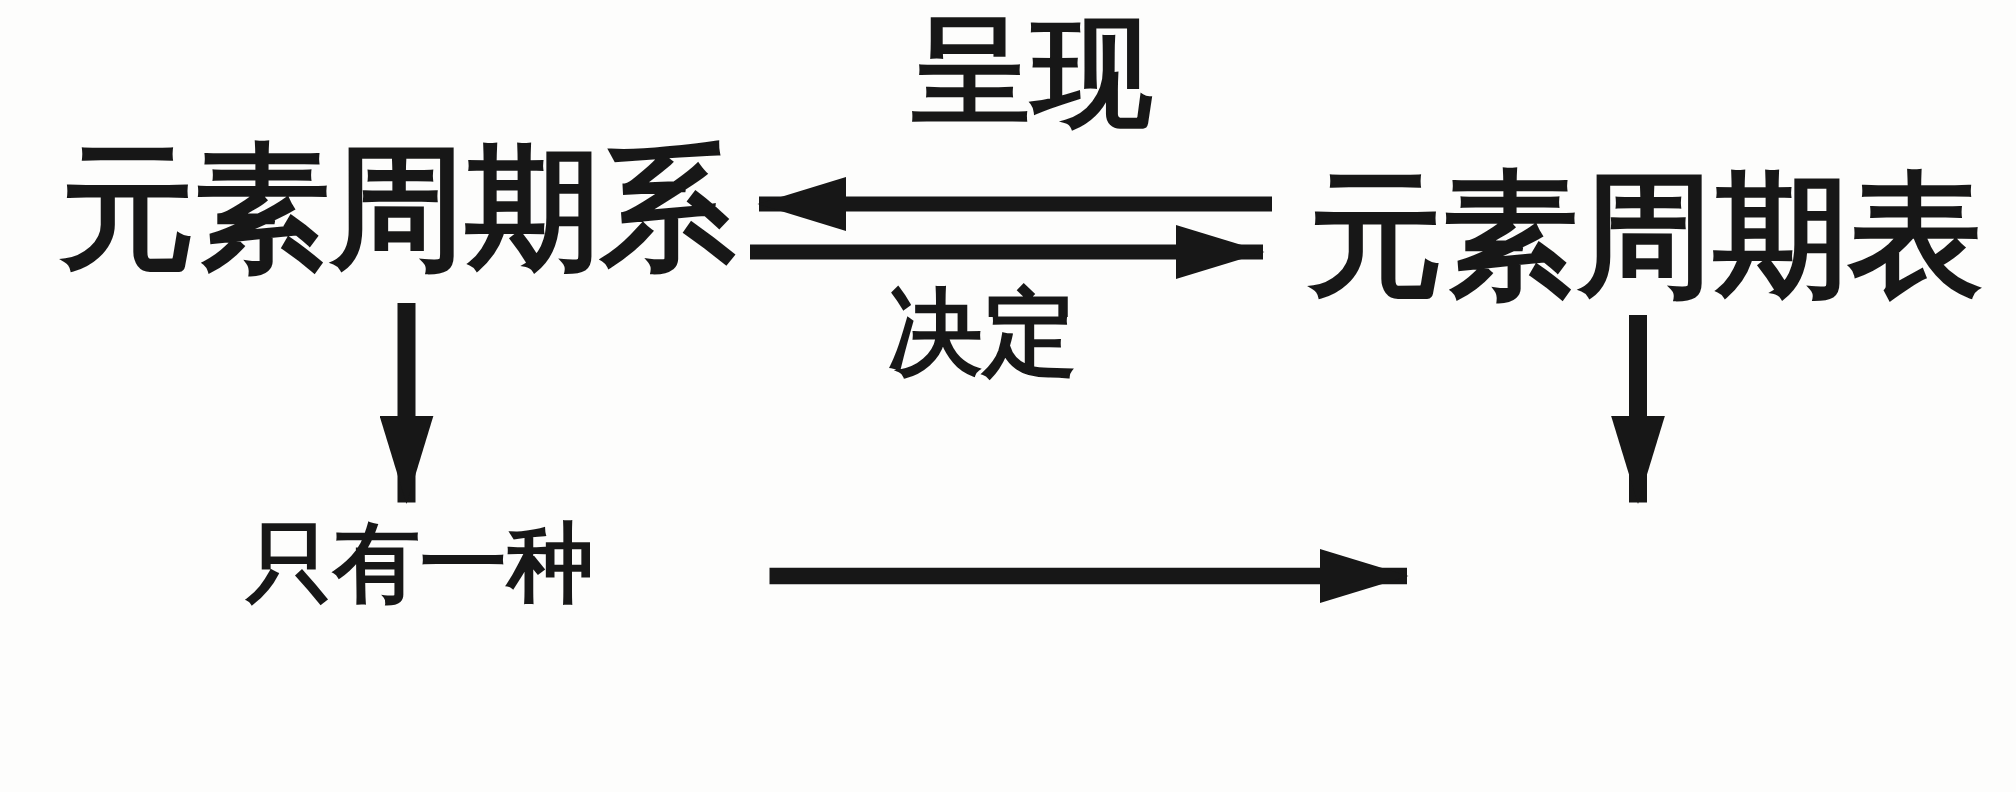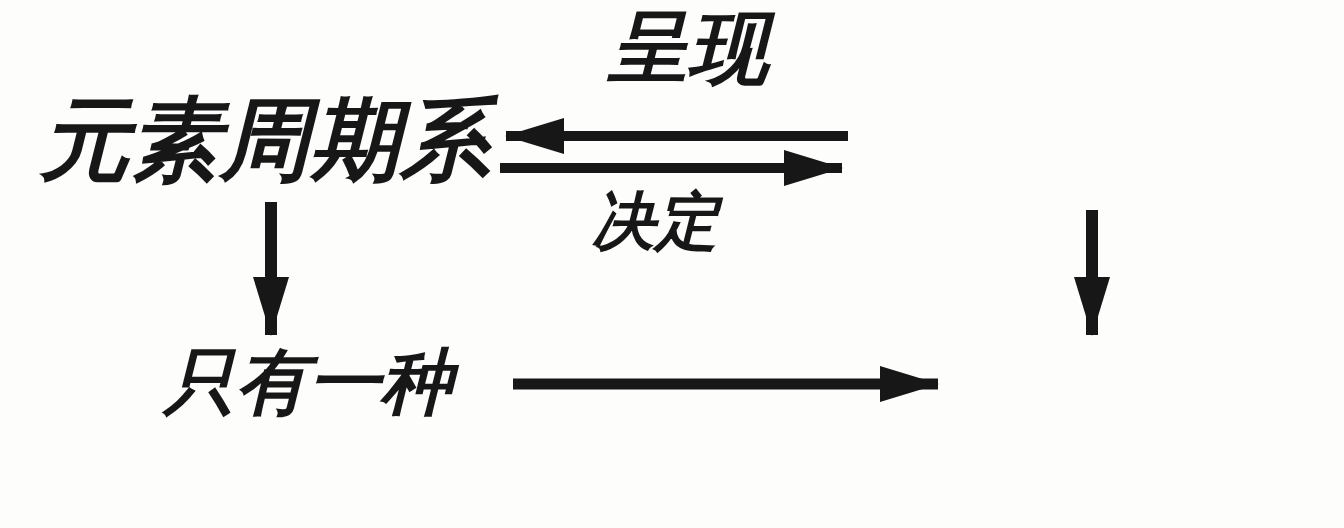--- a/index.html
+++ b/index.html
@@ -5,32 +5,31 @@
   html, body {
     margin: 0;
     padding: 0;
   }
   .canvas {
     position: relative;
     width: 1344px;
     height: 528px;
     overflow: hidden;
     font-family: "DejaVu Serif", "Liberation Serif", serif;
-    font-style: italic;
   }
   .node, .edge-label {
     position: absolute;
     line-height: 1;
     font-weight: 700;
     white-space: nowrap;
     letter-spacing: 0;
   }
   .node-periodic-system { left: 40px;  top: 94px;  font-size: 90px; }
   .node-periodic-table  { left: 872px; top: 112px; font-size: 90px; }
-  .node-only-one        { left: 164px; top: 346px; font-size: 72px; }
+  .node-only-one        { left: 164px; top: 346px; font-size: 58px; }
   .node-several         { left: 950px; top: 328px; font-size: 96px; letter-spacing: 12px; }
   .label-present        { left: 608px; top: 8px;   font-size: 80px; }
   .label-determine      { left: 592px; top: 190px; font-size: 63px; }
   .label-draw           { left: 632px; top: 406px; font-size: 84px; }
   .arrows-layer {
     position: absolute;
     left: 0; top: 0;
     width: 1344px;
     height: 528px;
   }
@@ -48,20 +47,21 @@
     </defs>
     <line x1="848" y1="136" x2="506" y2="136" stroke-width="10" marker-end="url(#head)" stroke="#171717"></line>
     <line x1="500" y1="168" x2="842" y2="168" stroke-width="10" marker-end="url(#head)" stroke="#171717"></line>
     <line x1="271" y1="202" x2="271" y2="335" stroke-width="12" marker-end="url(#head)" stroke="#171717"></line>
     <line x1="1092" y1="210" x2="1092" y2="335" stroke-width="12" marker-end="url(#head)" stroke="#171717"></line>
     <line x1="513" y1="384" x2="938" y2="384" stroke-width="11" marker-end="url(#head)" stroke="#171717"></line>
   </svg>
 
   <div class="node node-periodic-system" style="color: rgb(23, 23, 23);">元素周期系</div>
 
+  <div class="node node-periodic-table" style="color: rgb(23, 23, 23);">元素周期表</div>
 
   <div class="node node-only-one" style="color: rgb(23, 23, 23);">只有一种</div>
 
 
   <div class="edge-label label-present" style="color: rgb(23, 23, 23);">呈现</div>
 
   <div class="edge-label label-determine" style="color: rgb(23, 23, 23);">决定</div>
 
 </div>
 

